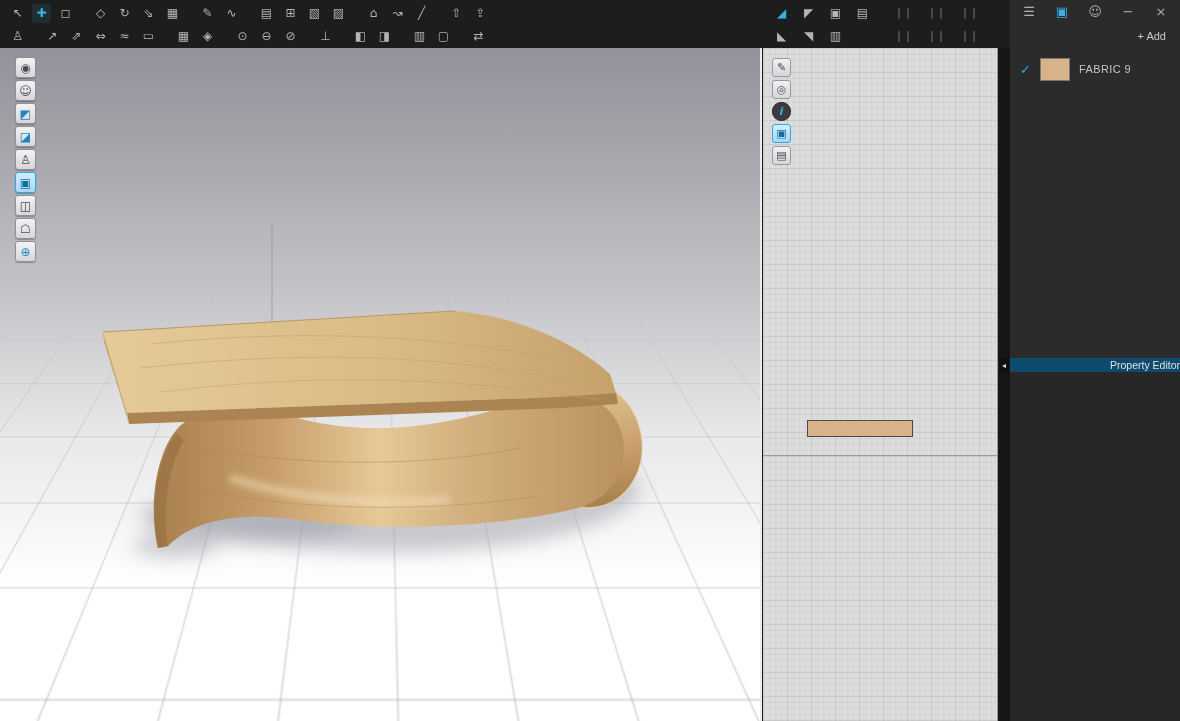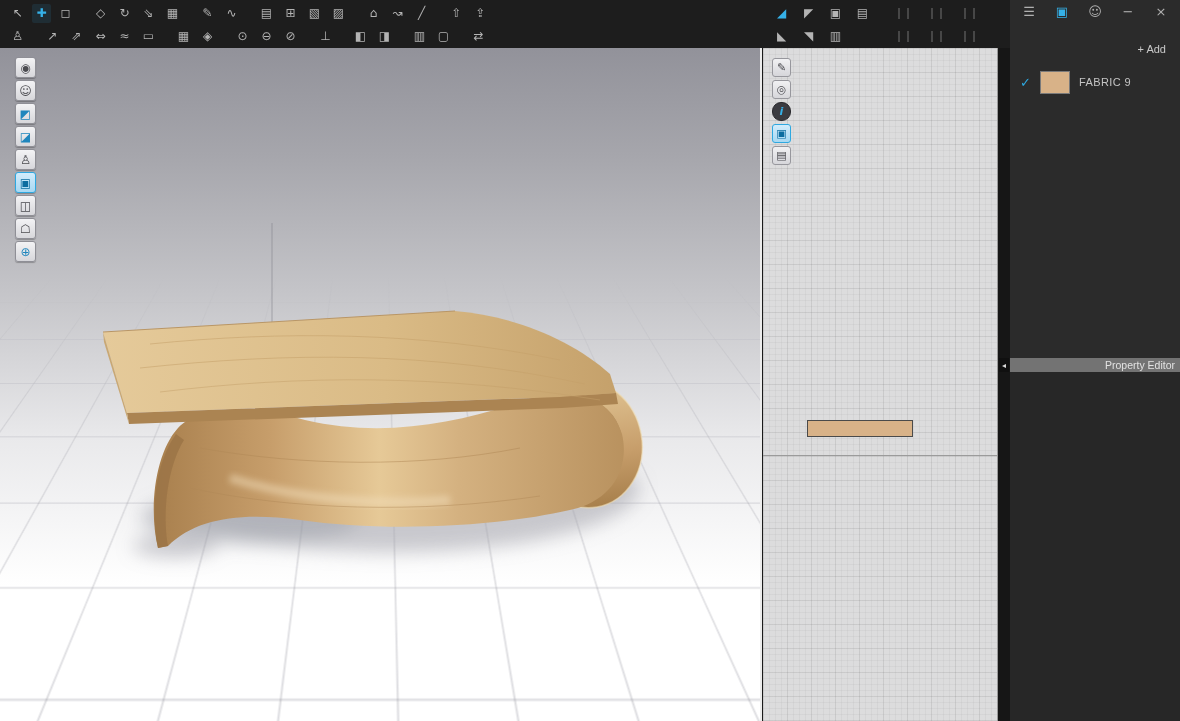--- a/index.html
+++ b/index.html
@@ -87,28 +87,28 @@
     font-family:"DejaVu Sans", sans-serif;font-size:8px;color:#d8d8d8;
   }
   
   .rightpanel{position:absolute;left:1010px;top:0;width:170px;height:721px;background:#2b2b2b;}
   .rp-header{display:flex;align-items:center;justify-content:space-between;height:22px;padding:0 10px;}
   .rpi{
     width:18px;height:18px;display:flex;align-items:center;justify-content:center;
     font-family:"DejaVu Sans", sans-serif;font-size:13px;color:#b0b0b0;
   }
   .rpi.active{color:#35b1e8;}
-  .rp-add{height:18px;margin-top:21px;padding-right:14px;text-align:right;font-size:11px;color:#c9c9c9;}
+  .rp-add{height:18px;margin-top:8px;padding-right:14px;text-align:right;font-size:11px;color:#c9c9c9;}
   .fabric-row{display:flex;align-items:center;gap:9px;height:30px;margin-top:6px;padding-left:10px;}
   .fabric-check{font-family:"DejaVu Sans", sans-serif;color:#2ea8e0;font-size:13px;font-weight:bold;}
   .fabric-swatch{width:30px;height:23px;background:#d8b288;border:1px solid #7a7a7a;box-sizing:border-box;}
   .fabric-label{font-size:11px;color:#c4c4c4;letter-spacing:.4px;}
   .pe-bar{
-    position:absolute;left:0;top:358px;width:170px;height:14px;background:#737373;
-    display:flex;align-items:center;justify-content:flex-end;padding-right:5px;box-sizing:border-box;
+    position:absolute;left:0;top:358px;width:170px;height:14px;background:#0c4a6e;
+    display:flex;align-items:center;justify-content:flex-end;box-sizing:border-box;
   }
   .pe-label{font-size:10.5px;color:#e2e2e2;}
   .rp-lower{position:absolute;left:0;top:372px;width:170px;height:349px;background:#272727;}
 </style>
 </head>
 <body>
 
 <div class="toolbar">
   <div class="tb-row r1">
     <div class="tb-group">

